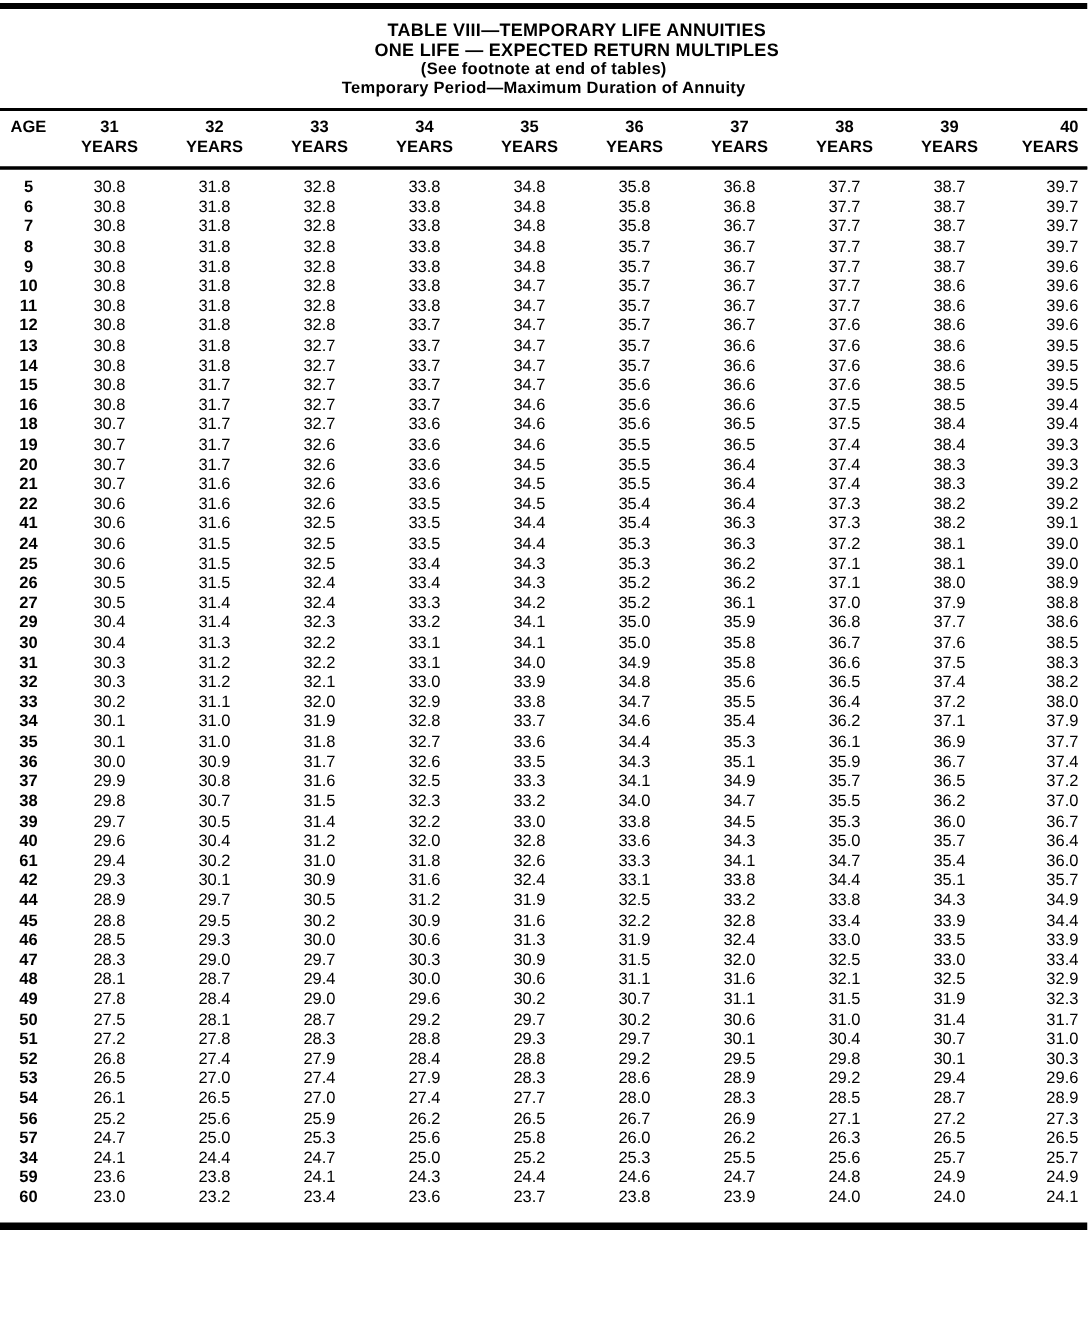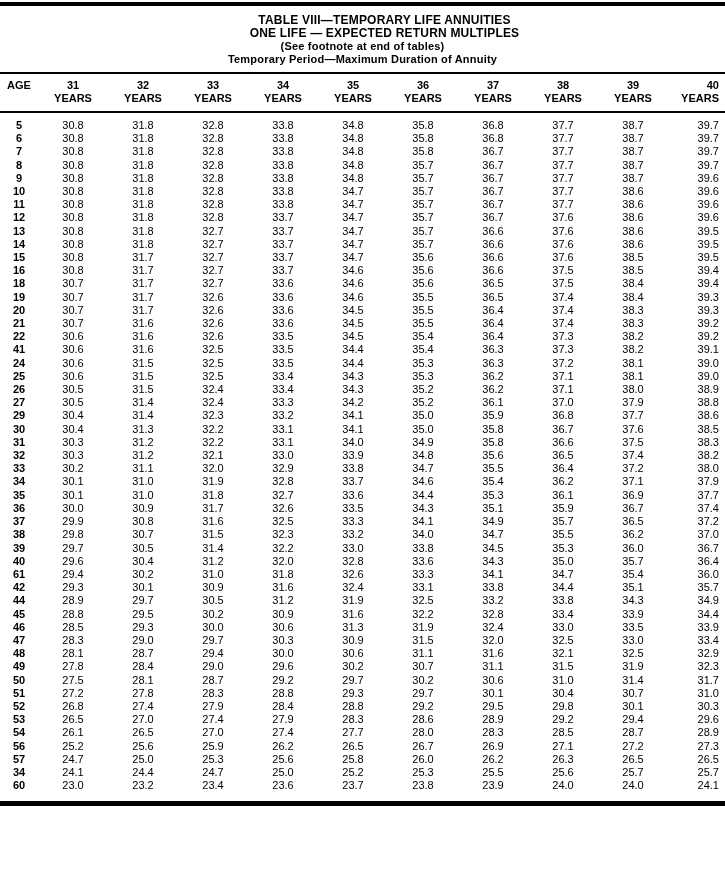--- a/index.html
+++ b/index.html
@@ -767,20 +767,33 @@
           <td>24.7</td>
           <td>25.0</td>
           <td>25.2</td>
           <td>25.3</td>
           <td>25.5</td>
           <td>25.6</td>
           <td>25.7</td>
           <td class="last">25.7</td>
         </tr>
         <tr>
+          <td class="age">59</td>
+          <td>23.6</td>
+          <td>23.8</td>
+          <td>24.1</td>
+          <td>24.3</td>
+          <td>24.4</td>
+          <td>24.6</td>
+          <td>24.7</td>
+          <td>24.8</td>
+          <td>24.9</td>
+          <td class="last">24.9</td>
+        </tr>
+        <tr>
           <td class="age">60</td>
           <td>23.0</td>
           <td>23.2</td>
           <td>23.4</td>
           <td>23.6</td>
           <td>23.7</td>
           <td>23.8</td>
           <td>23.9</td>
           <td>24.0</td>
           <td>24.0</td>

